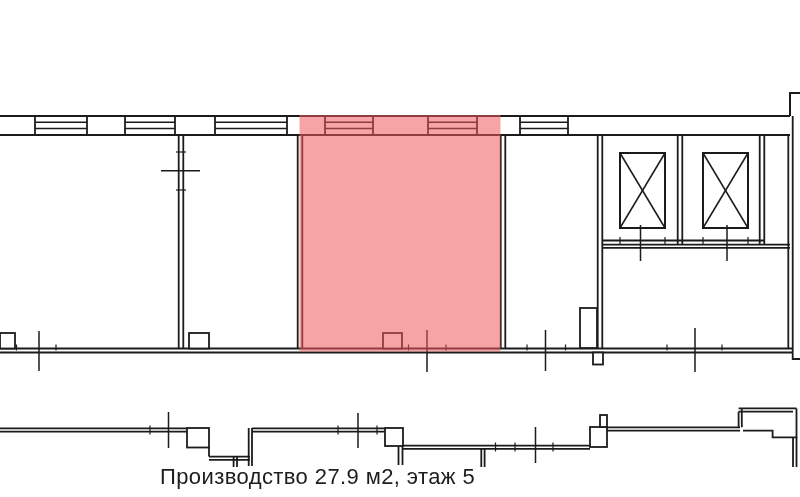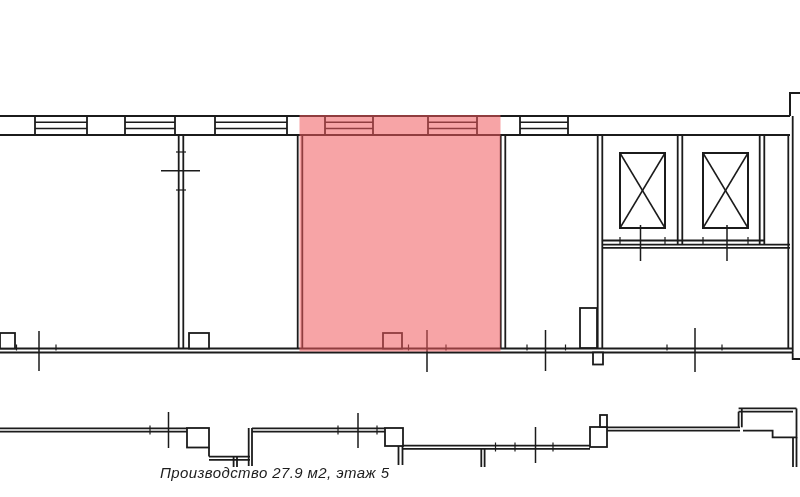--- a/index.html
+++ b/index.html
@@ -27,22 +27,21 @@
   .s18{stroke-width:1.8;}
   .s15{stroke-width:1.5;}
   .s12{stroke-width:1.2;}
   .pier{fill:#ffffff;}
   .hl{fill:var(--hl);fill-opacity:var(--hl-op);stroke:none;}
   .caption{
     position:absolute;
     left:160px;
     top:464px;
     width:520px;
-    font-style:italic;
-    font-size:15px;
+    font-size:22px;
     letter-spacing:0.4px;
     color:var(--text);
     white-space:nowrap;
   }
 </style>
 </head>
 <body>
 
 <div class="stage">
 

